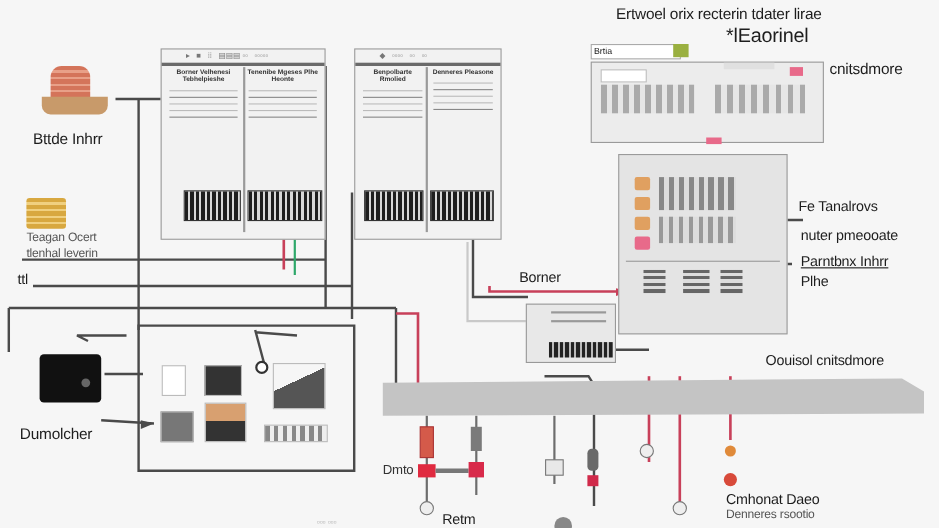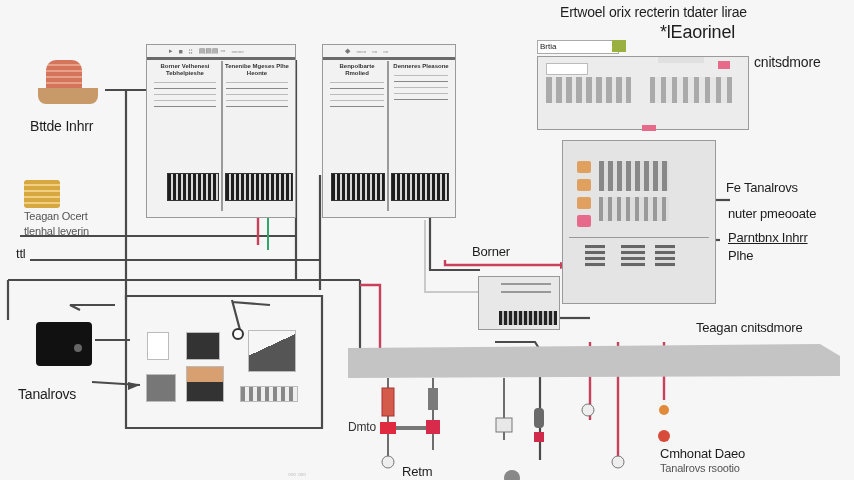--- a/index.html
+++ b/index.html
@@ -188,27 +188,27 @@
 <div class="label md" style="left:472px;top:244px;">Borner</div>
 <div class="abs" style="left:478px;top:276px;width:80px;height:52px;background:#e8e8e8;border:1px solid #999;">
   <div style="position:absolute;left:22px;top:6px;width:50px;height:2px;background:#999;"></div>
   <div style="position:absolute;left:22px;top:14px;width:50px;height:2px;background:#999;"></div>
   <div style="position:absolute;left:20px;top:34px;width:58px;height:14px;background:repeating-linear-gradient(90deg,#222 0 3px,#bbb 3px 5px);"></div>
 </div>
 
 <div class="abs" style="left:36px;top:322px;width:56px;height:44px;background:#111;border-radius:4px;">
   <div style="position:absolute;right:10px;top:22px;width:8px;height:8px;border-radius:50%;background:#666;"></div>
 </div>
-<div class="label" style="left:18px;top:386px;">Tanalrovs</div>
+<div class="label" style="left:18px;top:386px;">Dumolcher</div>
 
 <div class="thumb" style="left:147px;top:332px;width:20px;height:26px;background:#fff;"></div>
 <div class="thumb" style="left:186px;top:332px;width:32px;height:26px;background:#333;"></div>
 <div class="thumb" style="left:146px;top:374px;width:28px;height:26px;background:#777;"></div>
 <div class="thumb" style="left:186px;top:366px;width:36px;height:34px;background:linear-gradient(180deg,#d8a070 0 45%,#333 45%);"></div>
 <div class="thumb" style="left:248px;top:330px;width:46px;height:40px;background:linear-gradient(155deg,#f6f6f6 0 40%,#555 40%);"></div>
 <div class="thumb" style="left:240px;top:386px;width:56px;height:14px;background:repeating-linear-gradient(90deg,#888 0 4px,#eee 4px 8px);"></div>
 
-<div class="label md" style="left:696px;top:320px;">Teagan cnitsdmore</div>
+<div class="label md" style="left:696px;top:320px;">Oouisol cnitsdmore</div>
 <div class="label sm" style="left:348px;top:420px;font-size:12px;color:#333;">Dmto</div>
 <div class="label md" style="left:402px;top:464px;">Retm</div>
 <div class="label md" style="left:660px;top:446px;">Cmhonat Daeo</div>
-<div class="label sm" style="left:660px;top:462px;">Tanalrovs rsootio</div>
+<div class="label sm" style="left:660px;top:462px;">Denneres rsootio</div>
 <div class="label sm" style="left:288px;top:470px;font-size:8px;color:#aaa;">▫▫▫ ▫▫▫</div>
 
 </body></html>

